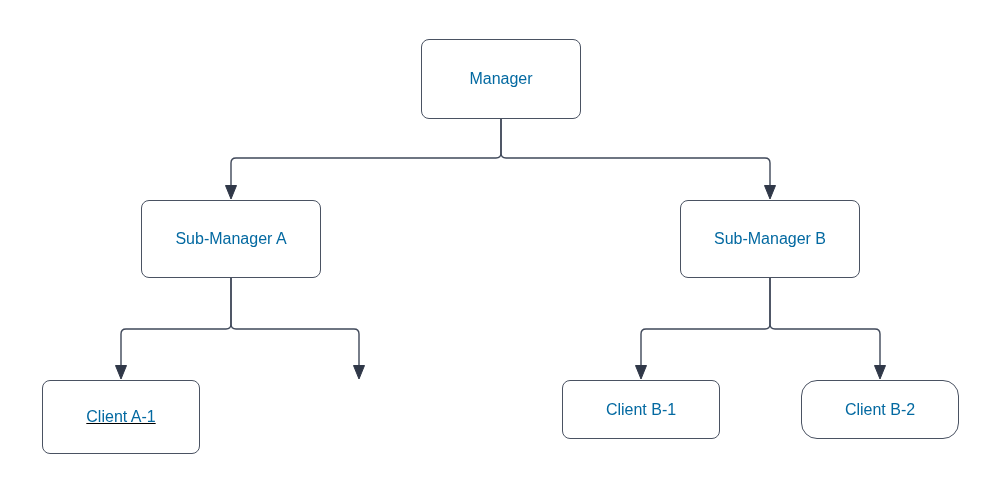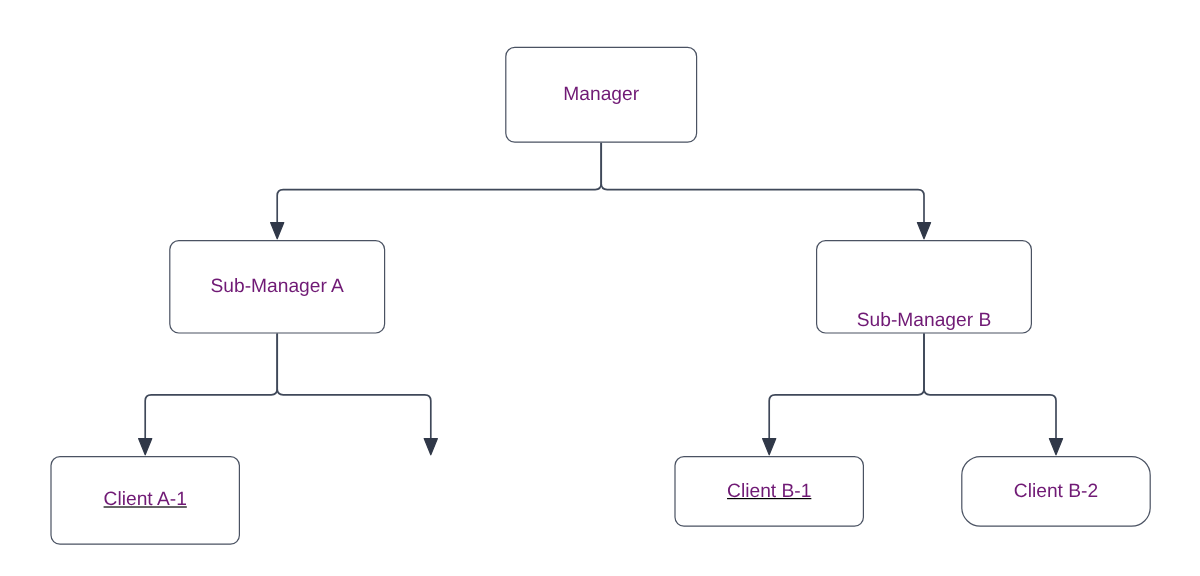--- a/index.html
+++ b/index.html
@@ -36,33 +36,33 @@
     position: absolute;
     box-sizing: border-box;
     background: #ffffff;
     border: 1.4px solid #4a5262;
     border-radius: 8px;
     display: flex;
     align-items: center;
     justify-content: center;
   }
   .node-label {
-    color: #701a75;
+    color: #0369a1;
     font-size: 16px;
     line-height: 1.2;
     text-align: center;
     white-space: nowrap;
   }
   
   .node-manager       { left: 421px; top: 39px;  width: 160px; height: 80px; }
   .node-sub-manager-a { left: 141px; top: 200px; width: 180px; height: 78px; }
-  .node-sub-manager-b { left: 680px; top: 200px; width: 180px; height: 78px; align-items: flex-end; }
+  .node-sub-manager-b { left: 680px; top: 200px; width: 180px; height: 78px; }
   .node-client-a-1    { left: 42px;  top: 380px; width: 158px; height: 74px; text-decoration: underline; }
   .node-client-a-2    { left: 280px; top: 380px; width: 158px; height: 59px; }
-  .node-client-b-1    { left: 562px; top: 380px; width: 158px; height: 59px; text-decoration: underline; }
+  .node-client-b-1    { left: 562px; top: 380px; width: 158px; height: 59px; }
   .node-client-b-2    { left: 801px; top: 380px; width: 158px; height: 59px; border-radius: 16px; }
 </style>
 </head>
 <body>
 
 <div class="canvas">
 
   <svg class="edges-layer" viewBox="0 0 1000 480" xmlns="http://www.w3.org/2000/svg">
 
     <path class="edge" d="M501 119 L501 153 Q501 158 496 158 L236 158 Q231 158 231 163 L231 185"></path>

